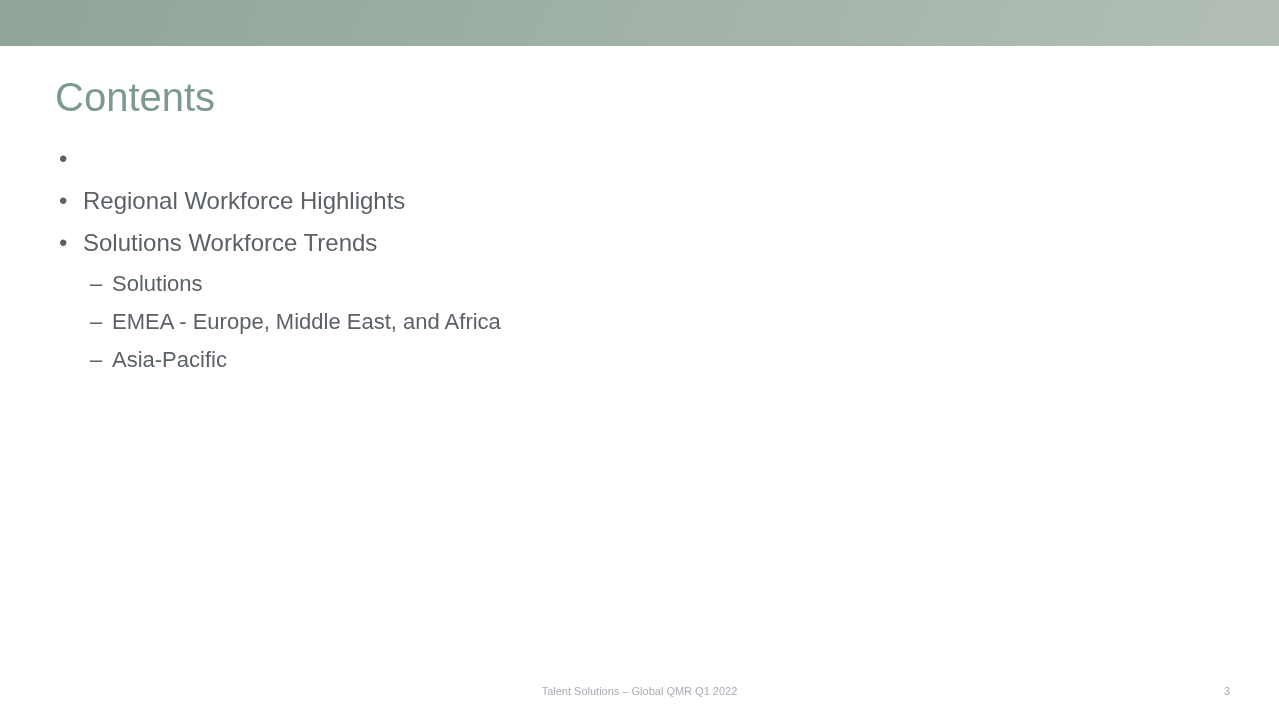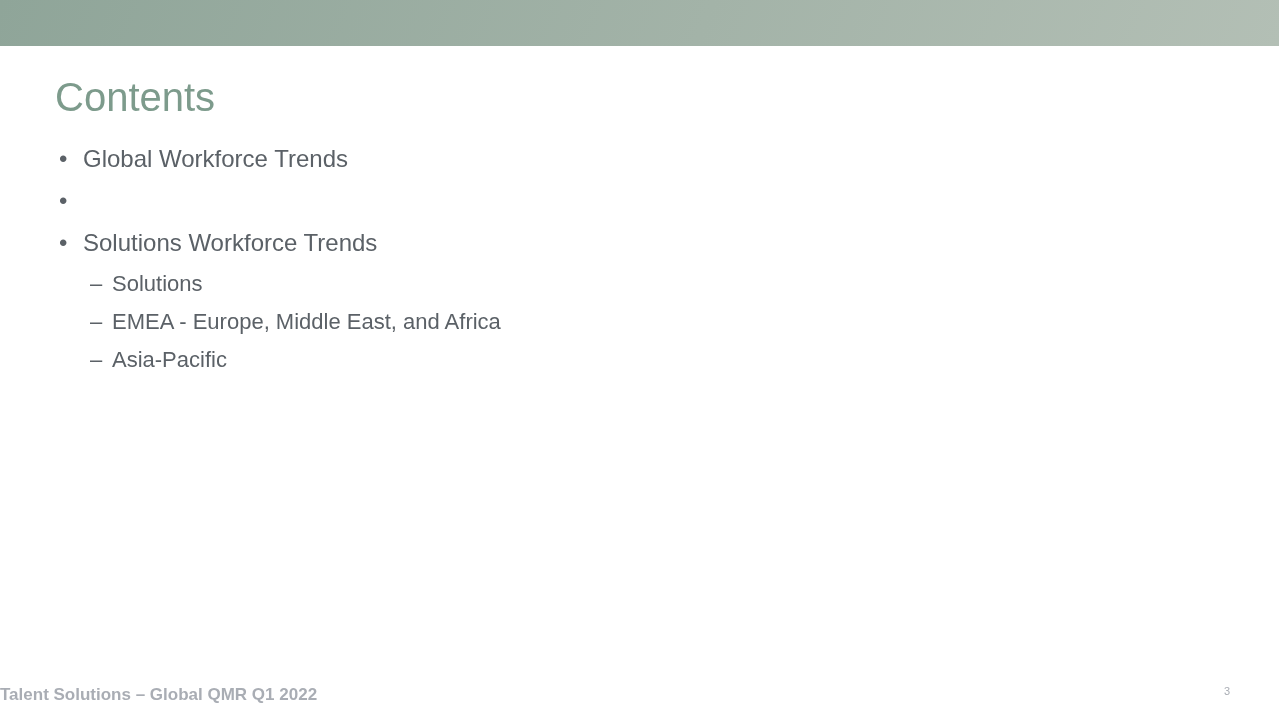--- a/index.html
+++ b/index.html
@@ -84,23 +84,23 @@
   .level2 .marker {
     width: 22px;
     font-size: 22px;
   }
 
   .footer-text {
     position: absolute;
     left: 0;
     top: 685px;
     width: 100%;
-    font-size: 17px;
+    text-align: center;
+    font-size: 11px;
     color: #a9adb4;
-    font-weight: bold;
   }
 
   .page-number {
     position: absolute;
     top: 685px;
     left: 1224px;
     font-size: 11px;
     color: #a9adb4;
   }
 </style>
@@ -110,25 +110,25 @@
 <div class="slide">
 
   <div class="header-bar"></div>
 
   <h1 class="page-title">Contents</h1>
 
   <ul class="content-list">
 
     <li class="li-row level1">
       <span class="marker">•</span>
-      <span>Global Workforce Trends</span>
     </li>
 
     <li class="li-row level1">
       <span class="marker">•</span>
+      <span>Regional Workforce Highlights</span>
     </li>
 
     <li class="li-row level1">
       <span class="marker">•</span>
       <span>Solutions Workforce Trends</span>
     </li>
 
     <li class="li-row level2 first">
       <span class="marker">–</span>
       <span>Solutions</span>

